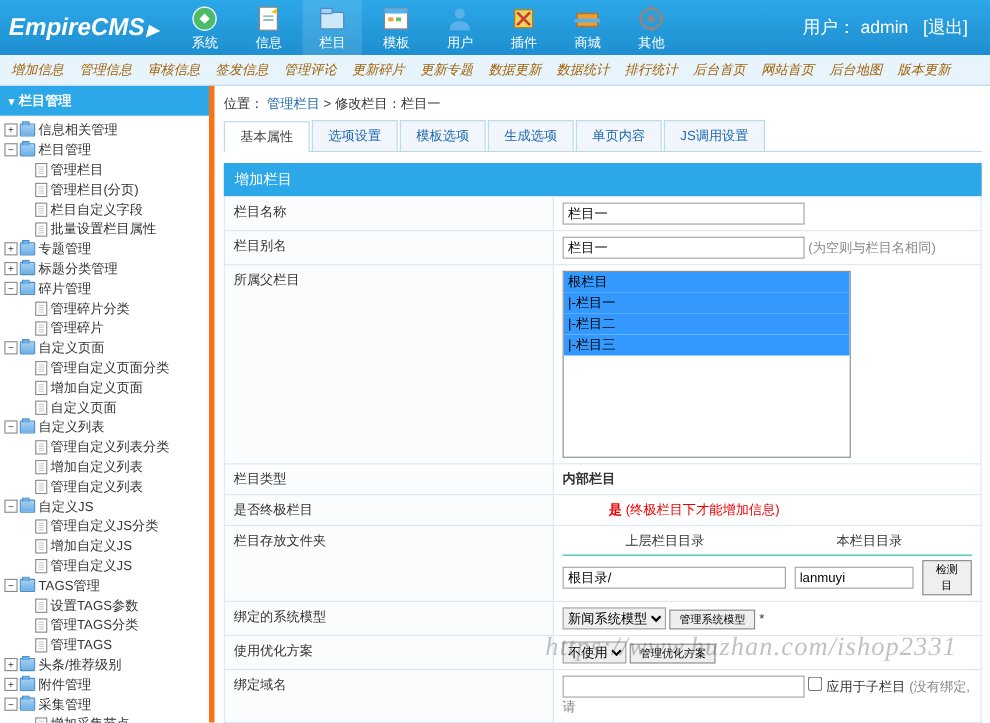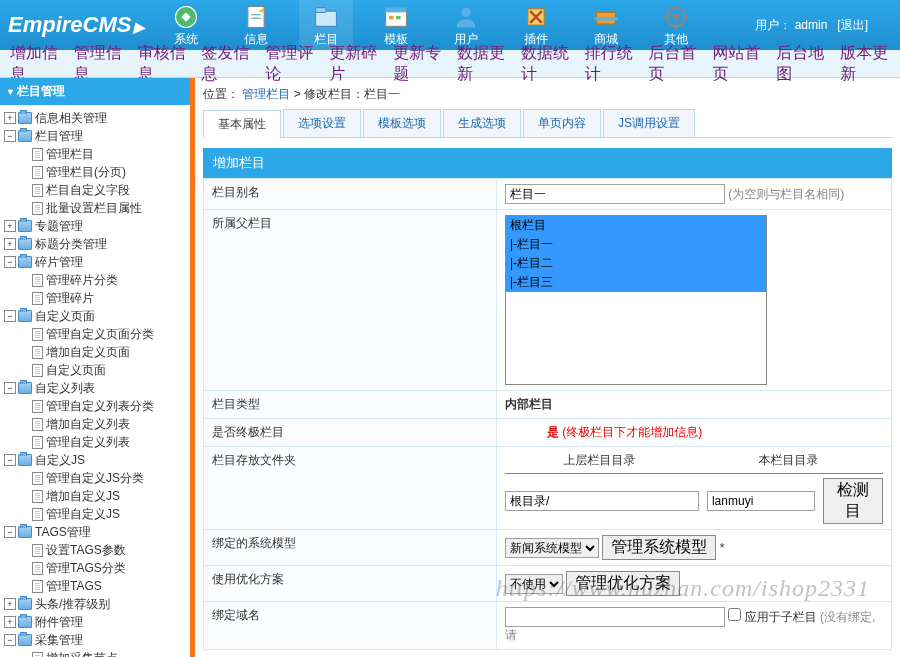--- a/index.html
+++ b/index.html
@@ -2,30 +2,30 @@
 <html><head>
   <meta charset="utf-8">
   <style>
     * { margin: 0; padding: 0; box-sizing: border-box; font-family: "Microsoft YaHei", Arial, sans-serif; }
     body { font-size: 12px; color: #333; background: #fff; width: 900px; height: 657px; overflow: hidden; position: relative; }
     
     
     .header { height: 50px; background: linear-gradient(to bottom, #2ca7e8, #1e8fd0); display: flex; align-items: center; }
     .logo { color: #fff; font-size: 22px; font-style: italic; font-weight: bold; padding: 0 15px 0 8px; font-family: Georgia, serif; }
     .logo-arrow { color: #fff; font-size: 14px; margin-left: 2px; }
-    .nav-items { display: flex; gap: 16px; }
+    .nav-items { display: flex; gap: 4px; }
     .nav-item { width: 54px; text-align: center; color: #fff; font-size: 12px; cursor: pointer; padding: 4px 0; }
     .nav-item.active { background: rgba(255,255,255,0.12); border-radius: 3px; }
     .nav-icon { width: 28px; height: 26px; margin: 0 auto 2px; display: block; }
-    .user-info { margin-left: auto; color: #fff; padding-right: 32px; font-size: 12px; }
+    .user-info { margin-left: auto; color: #fff; padding-right: 20px; font-size: 16px; }
     .user-info a { color: #fff; text-decoration: none; }
     
     
     .subnav { height: 28px; background: #e8f4fb; border-bottom: 1px solid #b8d8eb; display: flex; align-items: center; padding: 0 10px; gap: 14px; }
-    .subnav a { color: #701a75; text-decoration: none; font-size: 16px; cursor: pointer; }
+    .subnav a { color: #a16207; text-decoration: none; font-size: 12px; cursor: pointer; font-style: italic; }
     
     
     .main { display: flex; height: calc(100% - 78px); }
     .sidebar { width: 195px; background: #fff; border-right: 5px solid #f97316; overflow-y: auto; }
     .sidebar-title { background: #2ca7e8; color: #fff; padding: 5px 8px; font-size: 12px; font-weight: bold; display: flex; align-items: center; gap: 4px; }
     .sidebar-title::before { content: "▾"; font-size: 10px; }
     .tree { padding: 4px 2px; }
     .tree-item { display: flex; align-items: center; padding: 1px 0; font-size: 12px; line-height: 16px; }
     .tree-item a { color: #333; text-decoration: none; cursor: pointer; }
     .tree-toggle { width: 12px; height: 12px; border: 1px solid #888; display: inline-flex; align-items: center; justify-content: center; font-size: 9px; margin-right: 2px; background: #fff; cursor: pointer; line-height: 1; }
@@ -46,21 +46,21 @@
     .tab { padding: 5px 14px; background: #f0f6fb; border: 1px solid #b8d8eb; border-bottom: none; margin-right: 2px; font-size: 12px; cursor: pointer; color: #2068b0; }
     .tab.active { background: #fff; color: #404040; font-weight: normal; position: relative; top: 1px; }
     
     .section-title { background: #2ca7e8; color: #fff; padding: 6px 10px; font-weight: normal; font-size: 13px; margin-top: 10px; }
     
     .form-table { width: 100%; border-collapse: collapse; }
     .form-table td { border: 1px solid #d8e8f3; padding: 5px 8px; font-size: 12px; vertical-align: top; }
     .form-table td:first-child { width: 305px; background: #fafcfe; }
     .form-table input[type="text"] { border: 1px solid #a0a0a0; padding: 2px 4px; font-size: 12px; height: 20px; }
     .form-table select { border: 1px solid #a0a0a0; font-size: 12px; height: 20px; }
-    .form-table button { border: 1px solid #888; background: #efefef; padding: 1px 8px; font-size: 16px; cursor: pointer; }
+    .form-table button { border: 1px solid #888; background: #efefef; padding: 1px 8px; font-size: 10px; cursor: pointer; }
     .hint { color: #888; }
     .red { color: #e00; margin-left: 42px; }
     .listbox { width: 262px; height: 170px; border: 1px solid #888; background: #fff; overflow: auto; }
     .listbox div { padding: 1px 4px; font-size: 12px; }
     .listbox .sel { background: #3399ff; color: #000000; }
     
     .sub-th { border-bottom: 1px solid #14b8a6; padding-bottom: 4px; margin-bottom: 4px; display: flex; }
     .sub-th span { flex: 1; text-align: center; }
     
     .watermark { position: absolute; bottom: 55px; right: 30px; font-size: 24px; color: rgba(100,100,100,0.4); font-style: italic; font-family: Georgia, serif; pointer-events: none; letter-spacing: 1px; }
@@ -313,20 +313,24 @@
         <div class="tab">模板选项</div>
         <div class="tab">生成选项</div>
         <div class="tab">单页内容</div>
         <div class="tab">JS调用设置</div>
       </div>
 
     <div class="section-title">增加栏目</div>
 
     <table class="form-table">
       <tbody>
+          <tr>
+        <td>栏目名称</td>
+        <td><input type="text" style="width: 220px;" value="栏目一"></td>
+      </tr>
       <tr>
         <td>栏目别名</td>
         <td>
           <input type="text" style="width: 220px;" value="栏目一">
           <span class="hint">(为空则与栏目名相同)</span>
         </td>
       </tr>
       <tr>
         <td>所属父栏目</td>
         <td>

